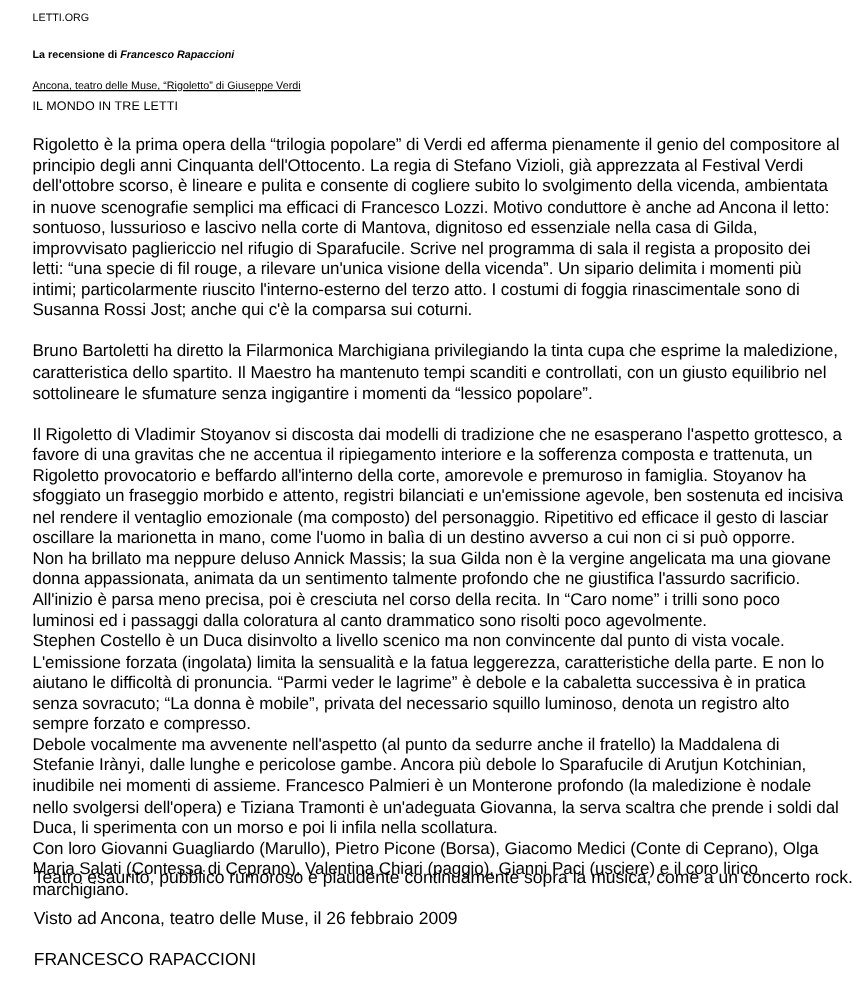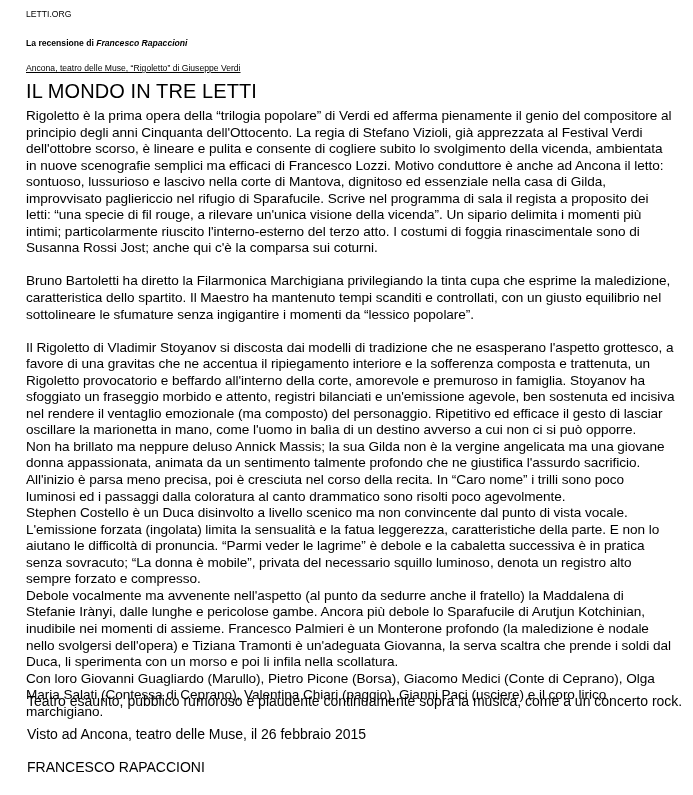--- a/index.html
+++ b/index.html
@@ -39,21 +39,21 @@
   }
   .venue-line {
     font-size: 8.6px;
     position: absolute;
     top: 63px;
     left: 26px;
     margin: 0;
     text-decoration: underline;
   }
   .article-title {
-    font-size: 20px;
+    font-size: 10px;
     font-weight: normal;
     position: absolute;
     top: 80px;
     left: 26px;
     margin: 0;
     letter-spacing: 0.1px;
   }
   .body-text {
     position: absolute;
     top: 108px;
@@ -124,15 +124,15 @@
 Stefanie Irànyi, dalle lunghe e pericolose gambe. Ancora più debole lo Sparafucile di Arutjun Kotchinian,
 inudibile nei momenti di assieme. Francesco Palmieri è un Monterone profondo (la maledizione è nodale
 nello svolgersi dell'opera) e Tiziana Tramonti è un'adeguata Giovanna, la serva scaltra che prende i soldi dal
 Duca, li sperimenta con un morso e poi li infila nella scollatura.
 Con loro Giovanni Guagliardo (Marullo), Pietro Picone (Borsa), Giacomo Medici (Conte di Ceprano), Olga
 Maria Salati (Contessa di Ceprano), Valentina Chiari (paggio), Gianni Paci (usciere) e il coro lirico
 marchigiano.</p>
   </div>
 
   <p class="closing c1">Teatro esaurito, pubblico rumoroso e plaudente continuamente sopra la musica, come a un concerto rock.</p>
-  <p class="closing c2">Visto ad Ancona, teatro delle Muse, il 26 febbraio 2015</p>
+  <p class="closing c2">Visto ad Ancona, teatro delle Muse, il 26 febbraio 2009</p>
   <p class="closing c3">FRANCESCO RAPACCIONI</p>
 </div>
 
 </body></html>

